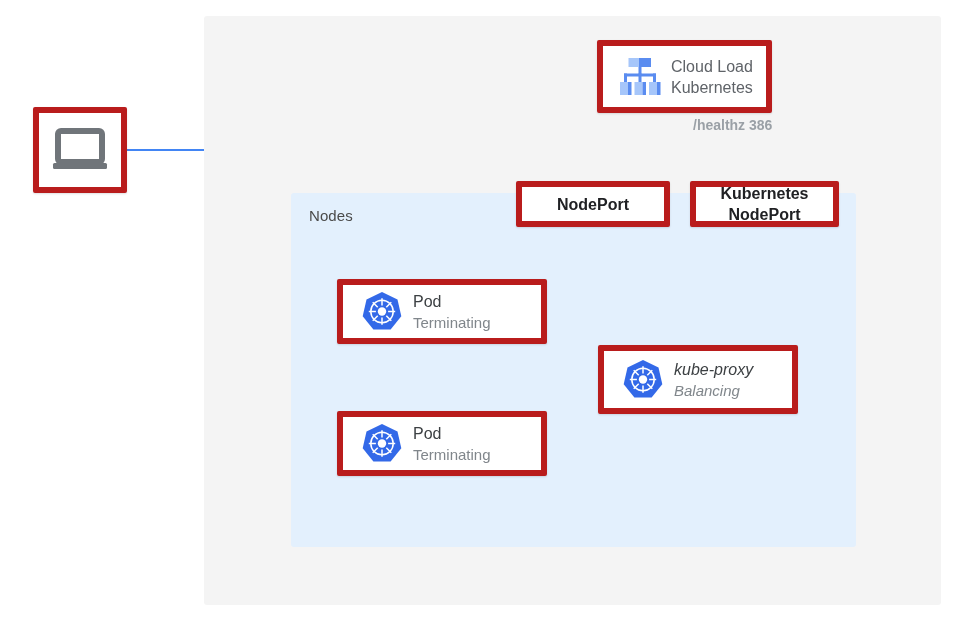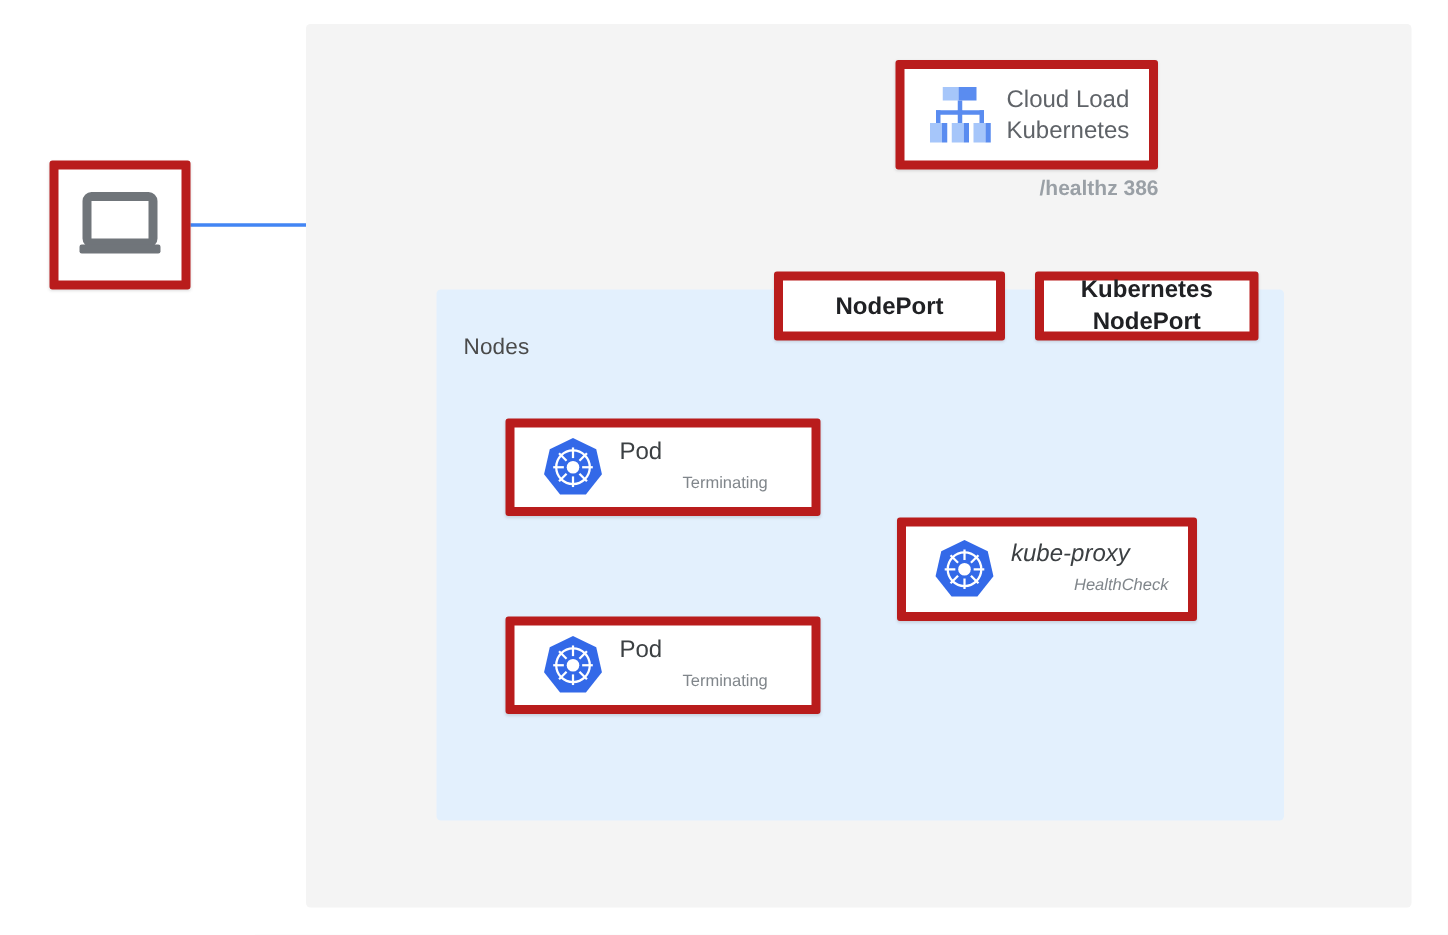--- a/index.html
+++ b/index.html
@@ -41,21 +41,20 @@
     border-radius: 3px;
   }
   .region-label {
     position: absolute;
     left: 309px;
     top: 207px;
     font-size: 15px;
     color: #4a4a4a;
     letter-spacing: 0.1px;
     white-space: nowrap;
-    margin-top: 16px;
   }
   
   .card {
     position: absolute;
     background: #ffffff;
     border: 6px solid #b91c1c;
     border-radius: 2px;
     box-shadow: 0 1px 2px rgba(60,64,67,0.16);
     box-sizing: border-box;
   }
@@ -75,25 +74,24 @@
     flex-direction: column;
     justify-content: center;
   }
   .t-main {
     font-size: 16px;
     color: #3c4043;
     line-height: 21px;
     white-space: nowrap;
   }
   .t-sub {
-    font-size: 11px;
+    font-size: 15px;
     color: #80868b;
     line-height: 21px;
     white-space: nowrap;
-    margin-left: 42px;
   }
   
   #client-box {
     left: 33px; top: 107px;
     width: 94px; height: 86px;
   }
   #client-box .card-icon-text { justify-content: center; }
   
   #clb-box {
     left: 597px; top: 40px;
@@ -304,16 +302,16 @@
           <line x1="28.1" y1="21.5" x2="35.2" y2="21.5"></line>
           <line x1="12.7" y1="12.2" x2="17.7" y2="17.2"></line>
           <line x1="26.3" y1="25.8" x2="31.3" y2="30.8"></line>
           <line x1="31.3" y1="12.2" x2="26.3" y2="17.2"></line>
           <line x1="17.7" y1="25.8" x2="12.7" y2="30.8"></line>
         </g>
       </svg>
     </span>
     <span class="card-txt">
       <span class="t-main">kube-proxy</span>
-      <span class="t-sub">HealthCheck</span>
+      <span class="t-sub">Balancing</span>
     </span>
   </div>
 </div>
 
 </body></html>

